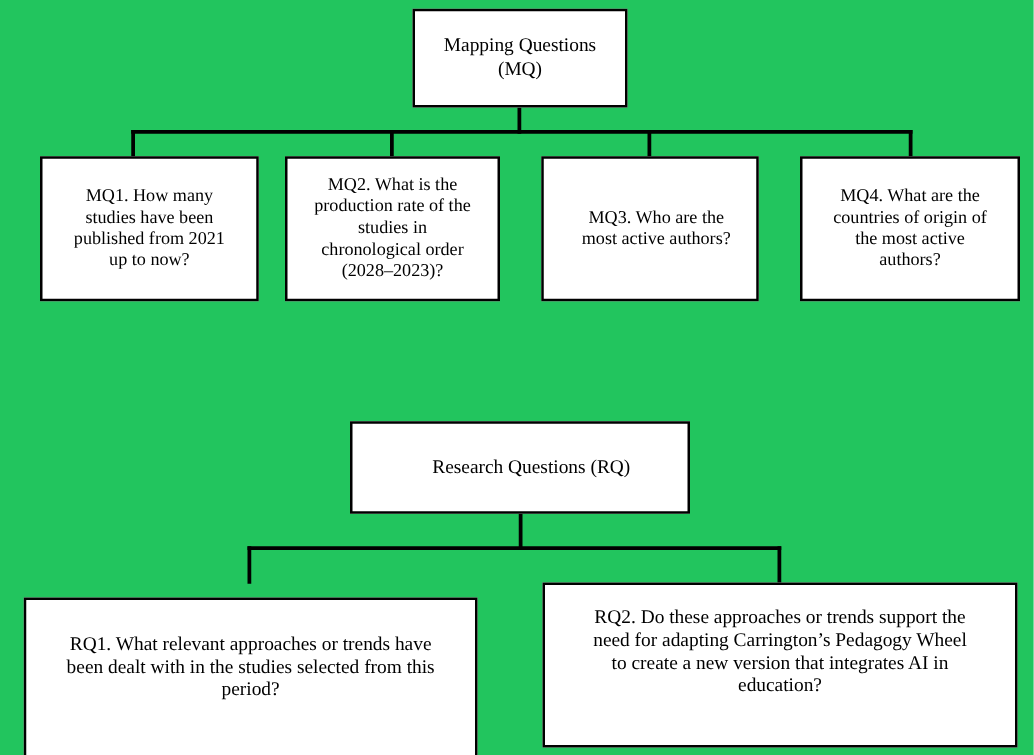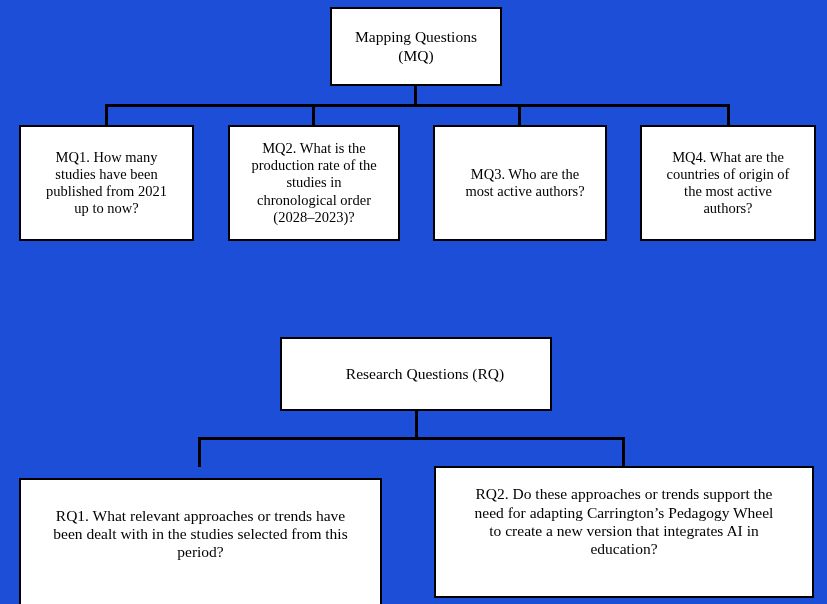--- a/index.html
+++ b/index.html
@@ -5,21 +5,21 @@
 <style>
   html, body {
     margin: 0;
     padding: 0;
     background: #ffffff;
   }
   #canvas {
     position: relative;
     width: 827px;
     height: 604px;
-    background: #1d4ed8;
+    background: #22c55e;
     overflow: hidden;
     font-family: "Liberation Serif", "DejaVu Serif", serif;
     color: #000000;
   }
   .node {
     position: absolute;
     box-sizing: border-box;
     border: 2px solid #000000;
     background: #ffffff;
     display: flex;
@@ -44,21 +44,21 @@
     height: 79px;
     font-size: 15.5px;
   }
 
   
   .mq-leaf {
     top: 125px;
     height: 116px;
     font-size: 14.5px;
   }
-  #mq1 { left: 19px;  width: 175px; }
+  #mq1 { left: 32px;  width: 175px; }
   #mq2 { left: 228px; width: 172px; }
   #mq3 { left: 433px; width: 174px; padding-left: 10px; }
   #mq4 { left: 640px; width: 176px; }
 
   
   #rq-root {
     left: 280px;
     top: 337px;
     width: 272px;
     height: 74px;

